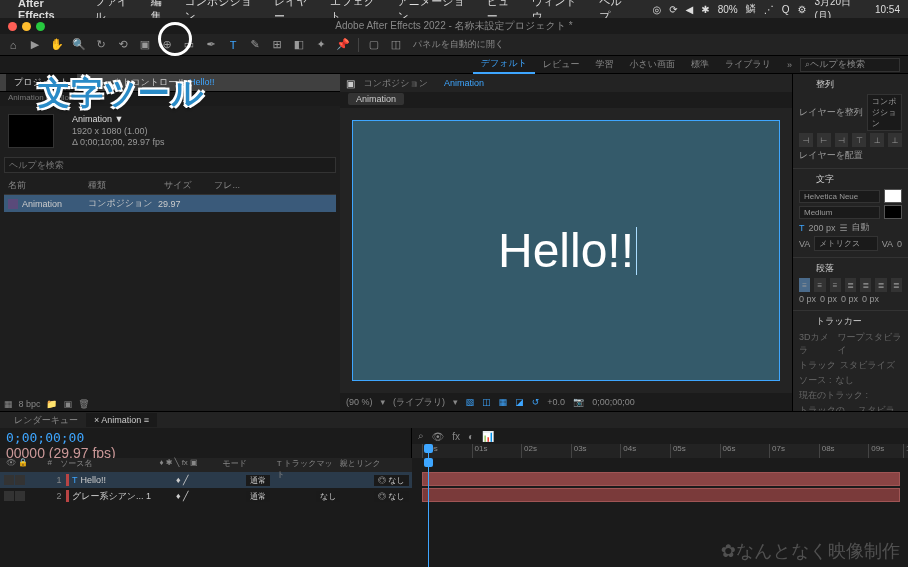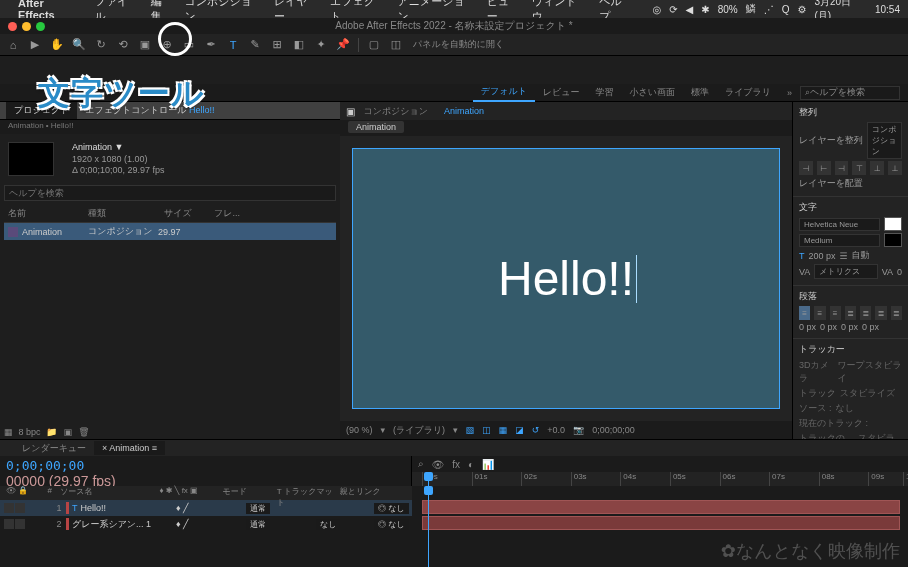--- a/index.html
+++ b/index.html
@@ -12,21 +12,21 @@
 .menubar .status { margin-left:8px; font-size:10px; }
 .titlebar { height:16px; background:#1b1b1b; display:flex; align-items:center; justify-content:center; position:relative; font-size:10px; color:#888; }
 .traffic { position:absolute; left:8px; display:flex; gap:5px; }
 .traffic span { width:9px; height:9px; border-radius:50%; display:inline-block; }
 .tl-close{background:#ff5f56;} .tl-min{background:#ffbd2e;} .tl-max{background:#27c93f;}
 .toolbar { height:22px; background:#232323; display:flex; align-items:center; padding:0 4px; gap:4px; border-bottom:1px solid #000; }
 .tool { width:18px; height:18px; display:flex; align-items:center; justify-content:center; color:#999; font-size:11px; }
 .tool.active { color:#3ea6ff; }
 .toolbar .divider { width:1px; height:14px; background:#444; margin:0 2px; }
 .panel-label { color:#888; font-size:9px; margin-left:4px; }
-.workspace-row { height:18px; background:#1b1b1b; display:flex; align-items:center; border-bottom:1px solid #000;margin-top:28px; }
+.workspace-row { height:18px; background:#1b1b1b; display:flex; align-items:center; border-bottom:1px solid #000; }
 .workspace-row .left { flex:1; display:flex; align-items:center; }
 .workspace-row .ws-tab { padding:2px 8px; color:#888; font-size:9px; }
 .workspace-row .ws-tab.active { color:#3ea6ff; border-bottom:2px solid #3ea6ff; }
 .search-box { background:#1a1a1a; border:1px solid #333; height:14px; width:100px; margin-right:8px; padding:0 4px; font-size:9px; color:#888; display:flex; align-items:center; }
 .main-area { display:flex; height:337px; }
 .left-col { width:340px; display:flex; flex-direction:column; }
 .panel-tabs { height:18px; background:#404040; display:flex; align-items:flex-end; padding:0 6px; border-bottom:1px solid #000; }
 .panel-tab { padding:2px 8px; font-size:9px; color:#ccc; }
 .panel-tab.active { background:#1a1a1a; }
 .project-panel { flex:1; background:#1e1e1e; padding:4px; position:relative; }
@@ -53,28 +53,28 @@
 .comp-sub .subtab { background:#333; padding:1px 8px; color:#ccc; border-radius:2px; }
 .viewer { flex:1; background:#232323; display:flex; align-items:center; justify-content:center; padding:12px; }
 .canvas { width:100%; height:100%; background:#345a6a; display:flex; align-items:center; justify-content:center; position:relative; border:1px solid #3ea6ff; }
 .canvas-text { color:#fff; font-size:48px; font-family:"Helvetica Neue",sans-serif; font-weight:500; position:relative; }
 .canvas-text::after { content:""; position:absolute; right:-3px; top:4px; width:1px; height:48px; background:#aaddff; }
 .viewer-footer { height:18px; background:#1b1b1b; display:flex; align-items:center; padding:0 6px; gap:8px; font-size:9px; color:#888; }
 .vf-item { display:flex; align-items:center; gap:2px; }
 .vf-icon { color:#3ea6ff; }
 .right-col { width:116px; background:#232323; border-left:1px solid #000; font-size:9px; color:#999; overflow-y:hidden; }
 .rp-section { border-bottom:1px solid #333; padding:4px 6px; }
-.rp-title { color:#ccc; margin-bottom:3px; }
+.rp-title { color:#ccc; margin-bottom:3px;margin-left:17px; }
 .rp-row { display:flex; align-items:center; gap:4px; margin:2px 0; }
 .rp-select { background:#1a1a1a; border:1px solid #333; padding:1px 4px; flex:1; font-size:8px; }
 .rp-btn { width:14px; height:14px; background:#333; display:flex; align-items:center; justify-content:center; font-size:8px; }
 .swatch-w { width:18px; height:14px; background:#fff; border:1px solid #555; }
 .swatch-b { width:18px; height:14px; background:#000; border:1px solid #555; }
 .timeline-area { height:172px; background:#1e1e1e; display:flex; flex-direction:column; border-top:1px solid #000; }
-.tl-tabs { height:16px; background:#232323; display:flex; align-items:center; padding:0 14px; font-size:9px; }
+.tl-tabs { height:16px; background:#232323; display:flex; align-items:center; padding:0 6px; font-size:9px; }
 .tl-tab { padding:2px 8px; color:#888; }
 .tl-tab.active { color:#ccc; background:#1a1a1a; }
 .tl-header { height:30px; display:flex; }
 .tl-left { width:412px; background:#1b1b1b; padding:2px 6px; border-right:1px solid #000; }
 .timecode { color:#3ea6ff; font-size:13px; font-family:monospace; }
 .timecode-sub { color:#c99; font-size:14px; }
 .tl-right { flex:1; background:#1b1b1b; position:relative; }
 .ruler { height:14px; background:#232323; display:flex; position:relative; font-size:8px; color:#888; }
 .ruler .tick { position:absolute; top:0; border-left:1px solid #444; height:14px; padding-left:2px; }
 .playhead { position:absolute; top:0; bottom:0; width:1px; background:#3ea6ff; left:16px; z-index:5; }

